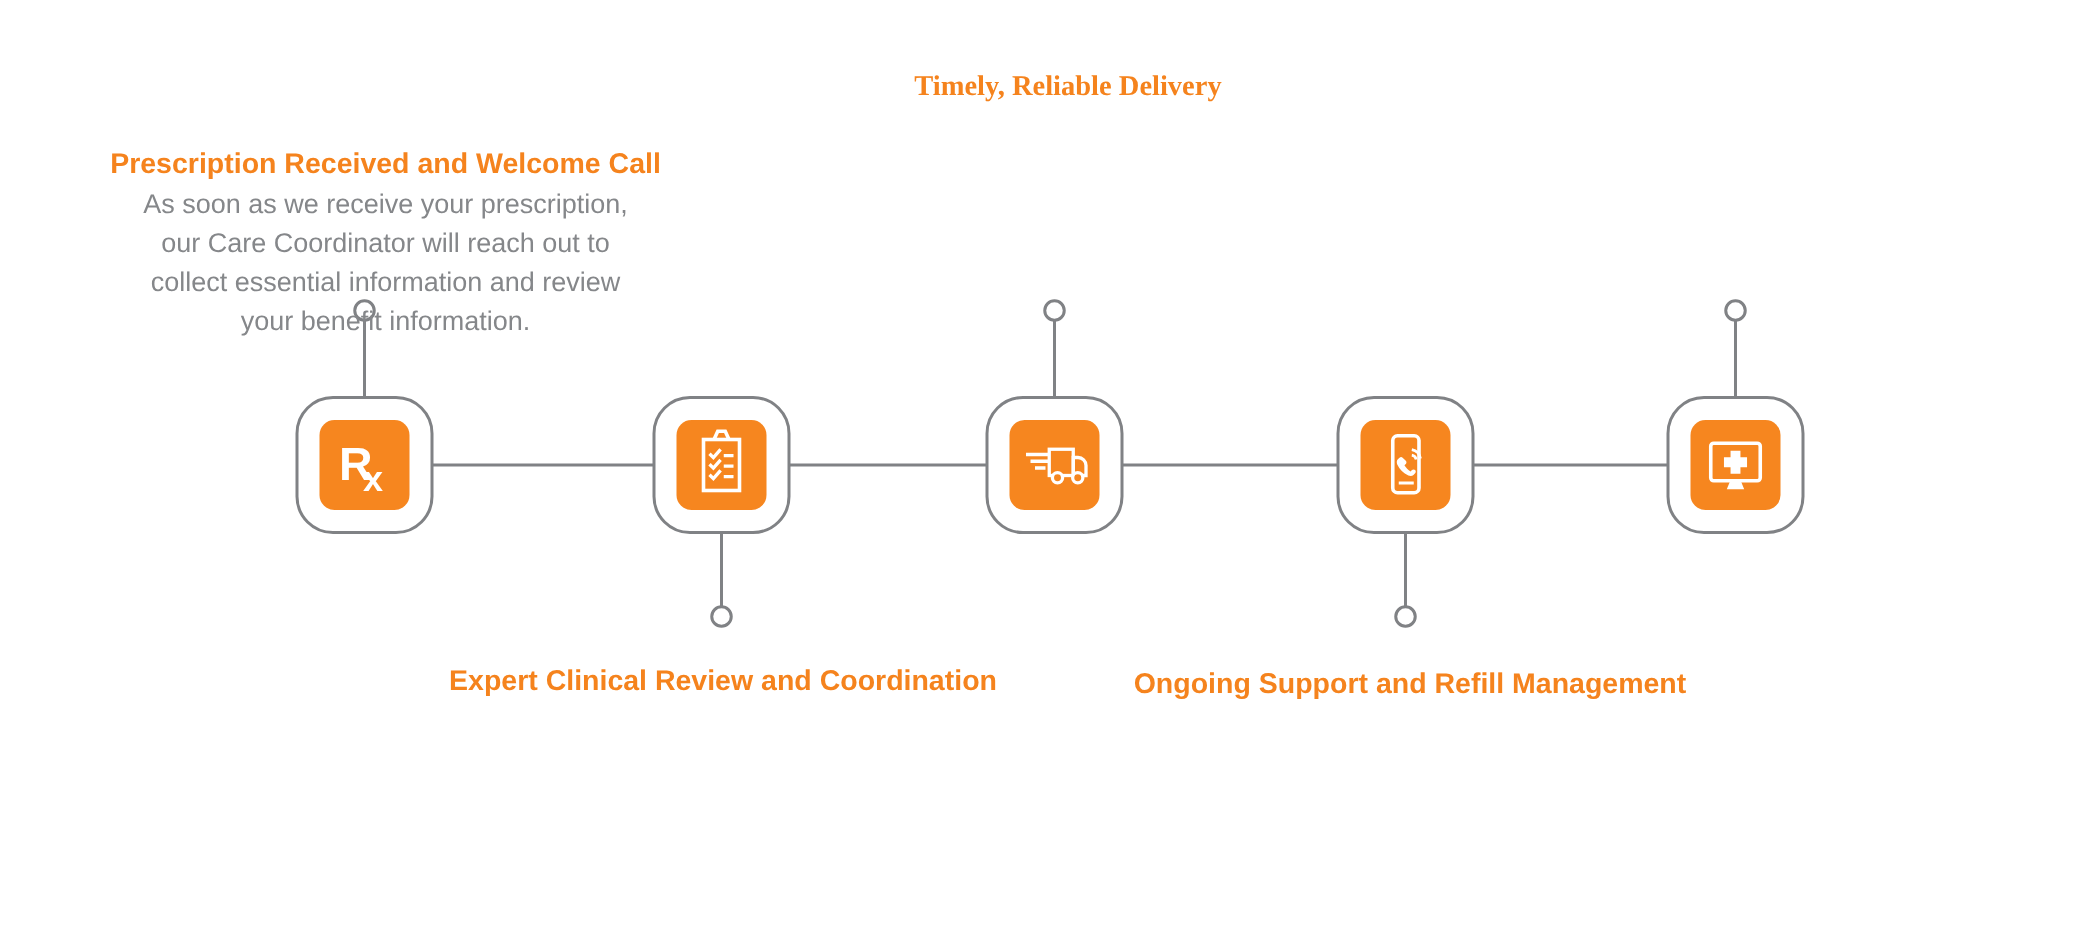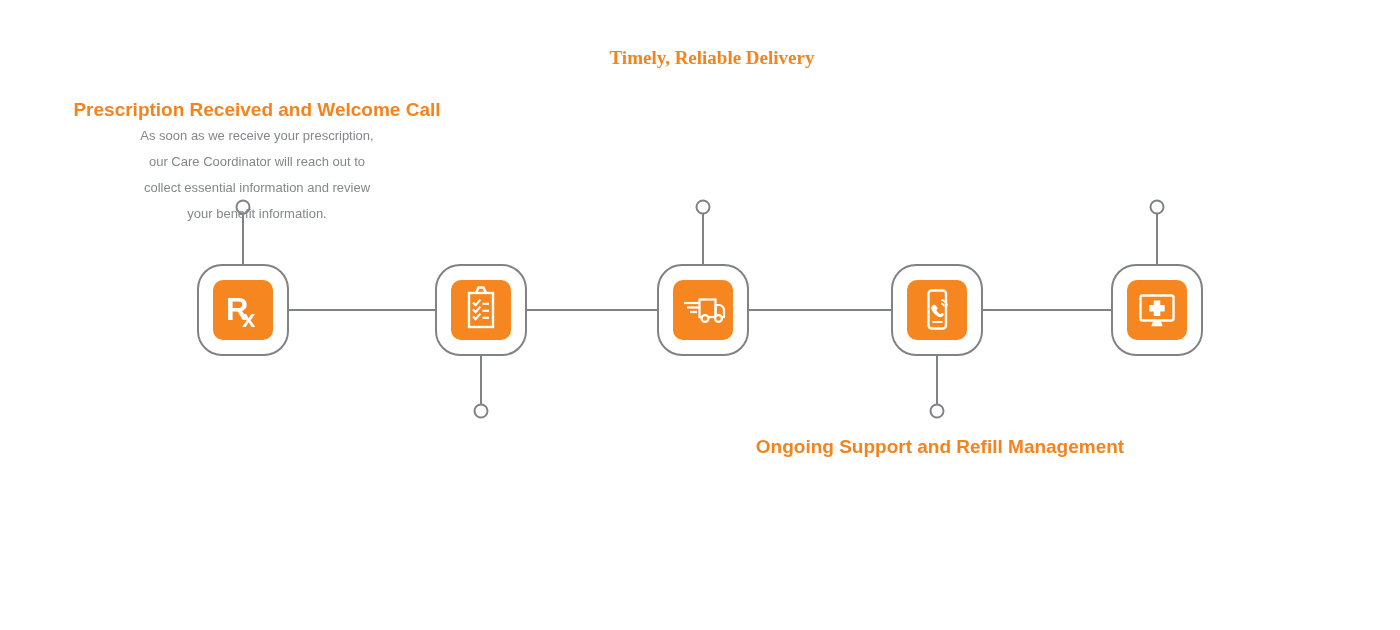--- a/index.html
+++ b/index.html
@@ -13,21 +13,21 @@
   .wires circle{fill:#ffffff;stroke:#808285;stroke-width:2;}
   .tile{
     position:absolute;width:60px;height:60px;border-radius:10px;background:#F6861F;
   }
   .tile svg{position:absolute;left:0;top:0;}
   .tblock{position:absolute;text-align:center;}
   .ttl{
     font-size:19px;font-weight:700;color:#F5831D;line-height:26px;
   }
   .bdy{
-    font-size:13px;font-weight:400;color:#85878A;line-height:26px;white-space:pre-line;
+    font-size:18px;font-weight:400;color:#85878A;line-height:26px;white-space:pre-line;
   }
   .icon-stroke{fill:none;stroke:#ffffff;}
 </style>
 </head>
 <body>
 
 <div class="stage">
 
   <svg class="wires" viewBox="0 0 1400 630" aria-hidden="true">
 
@@ -116,19 +116,20 @@
 collect essential information and review
 your benefit information.</div>
   </div>
 
   <div class="tblock" style="left:482px;top:45px;width:460px;font-family:Liberation Serif, serif;">
     <div class="ttl">Timely, Reliable Delivery</div>
   </div>
 
 
   <div class="tblock" style="left:242px;top:442px;width:480px;">
+    <div class="ttl">Expert Clinical Review and Coordination</div>
   </div>
 
-  <div class="tblock" style="left:700px;top:434px;width:480px;">
+  <div class="tblock" style="left:700px;top:444px;width:480px;">
     <div class="ttl">Ongoing Support and Refill Management</div>
   </div>
 
 </div>
 
 </body></html>

